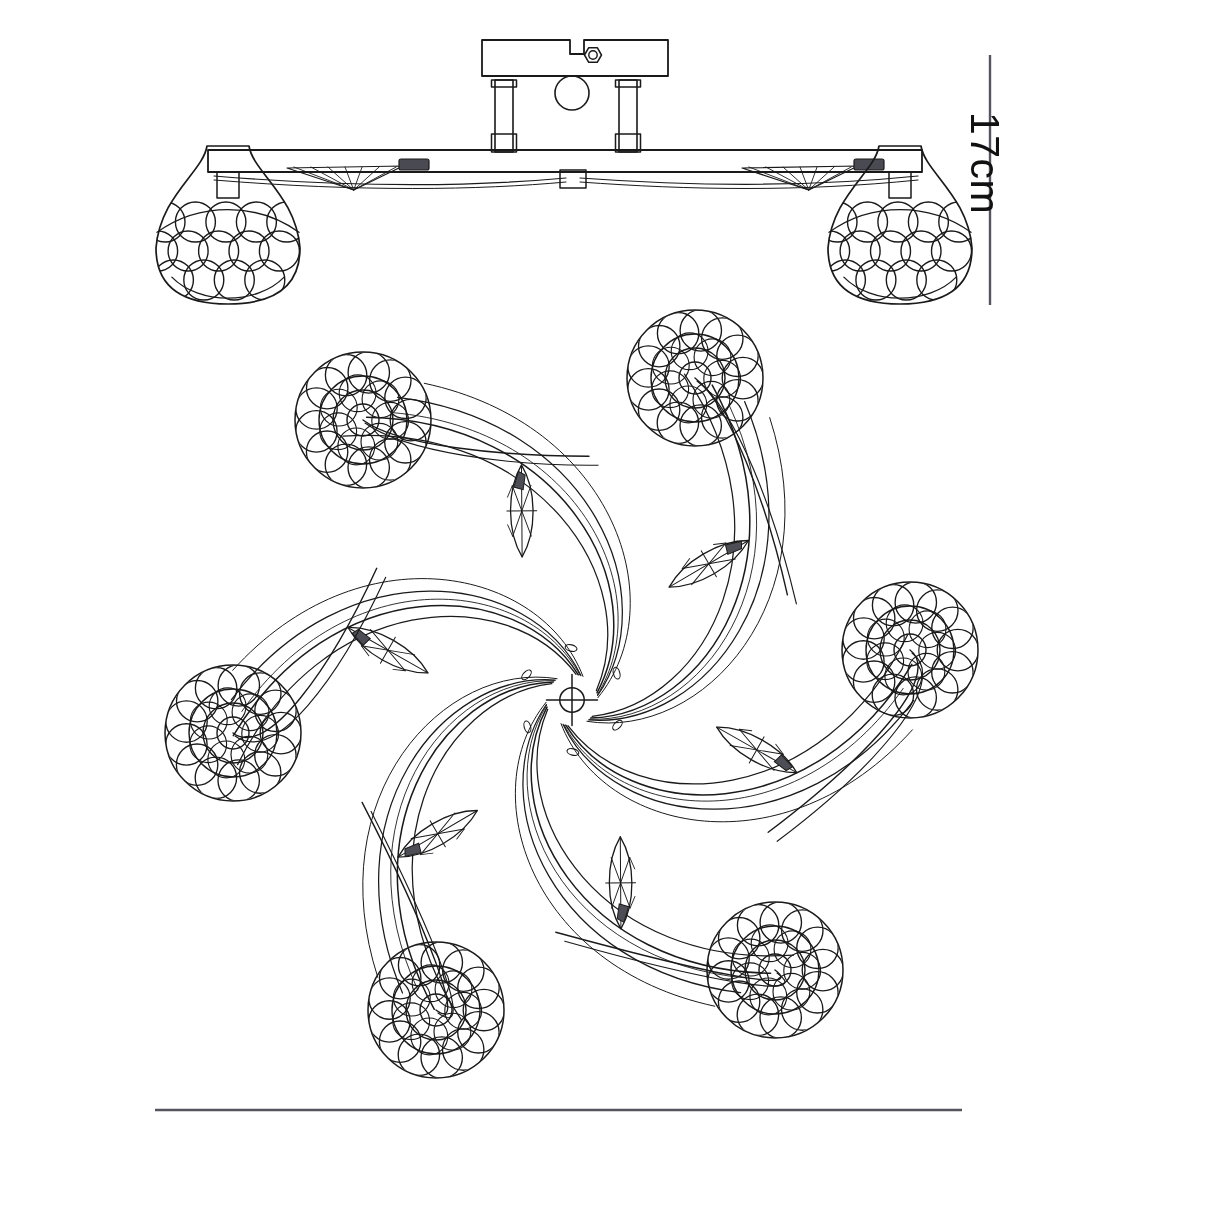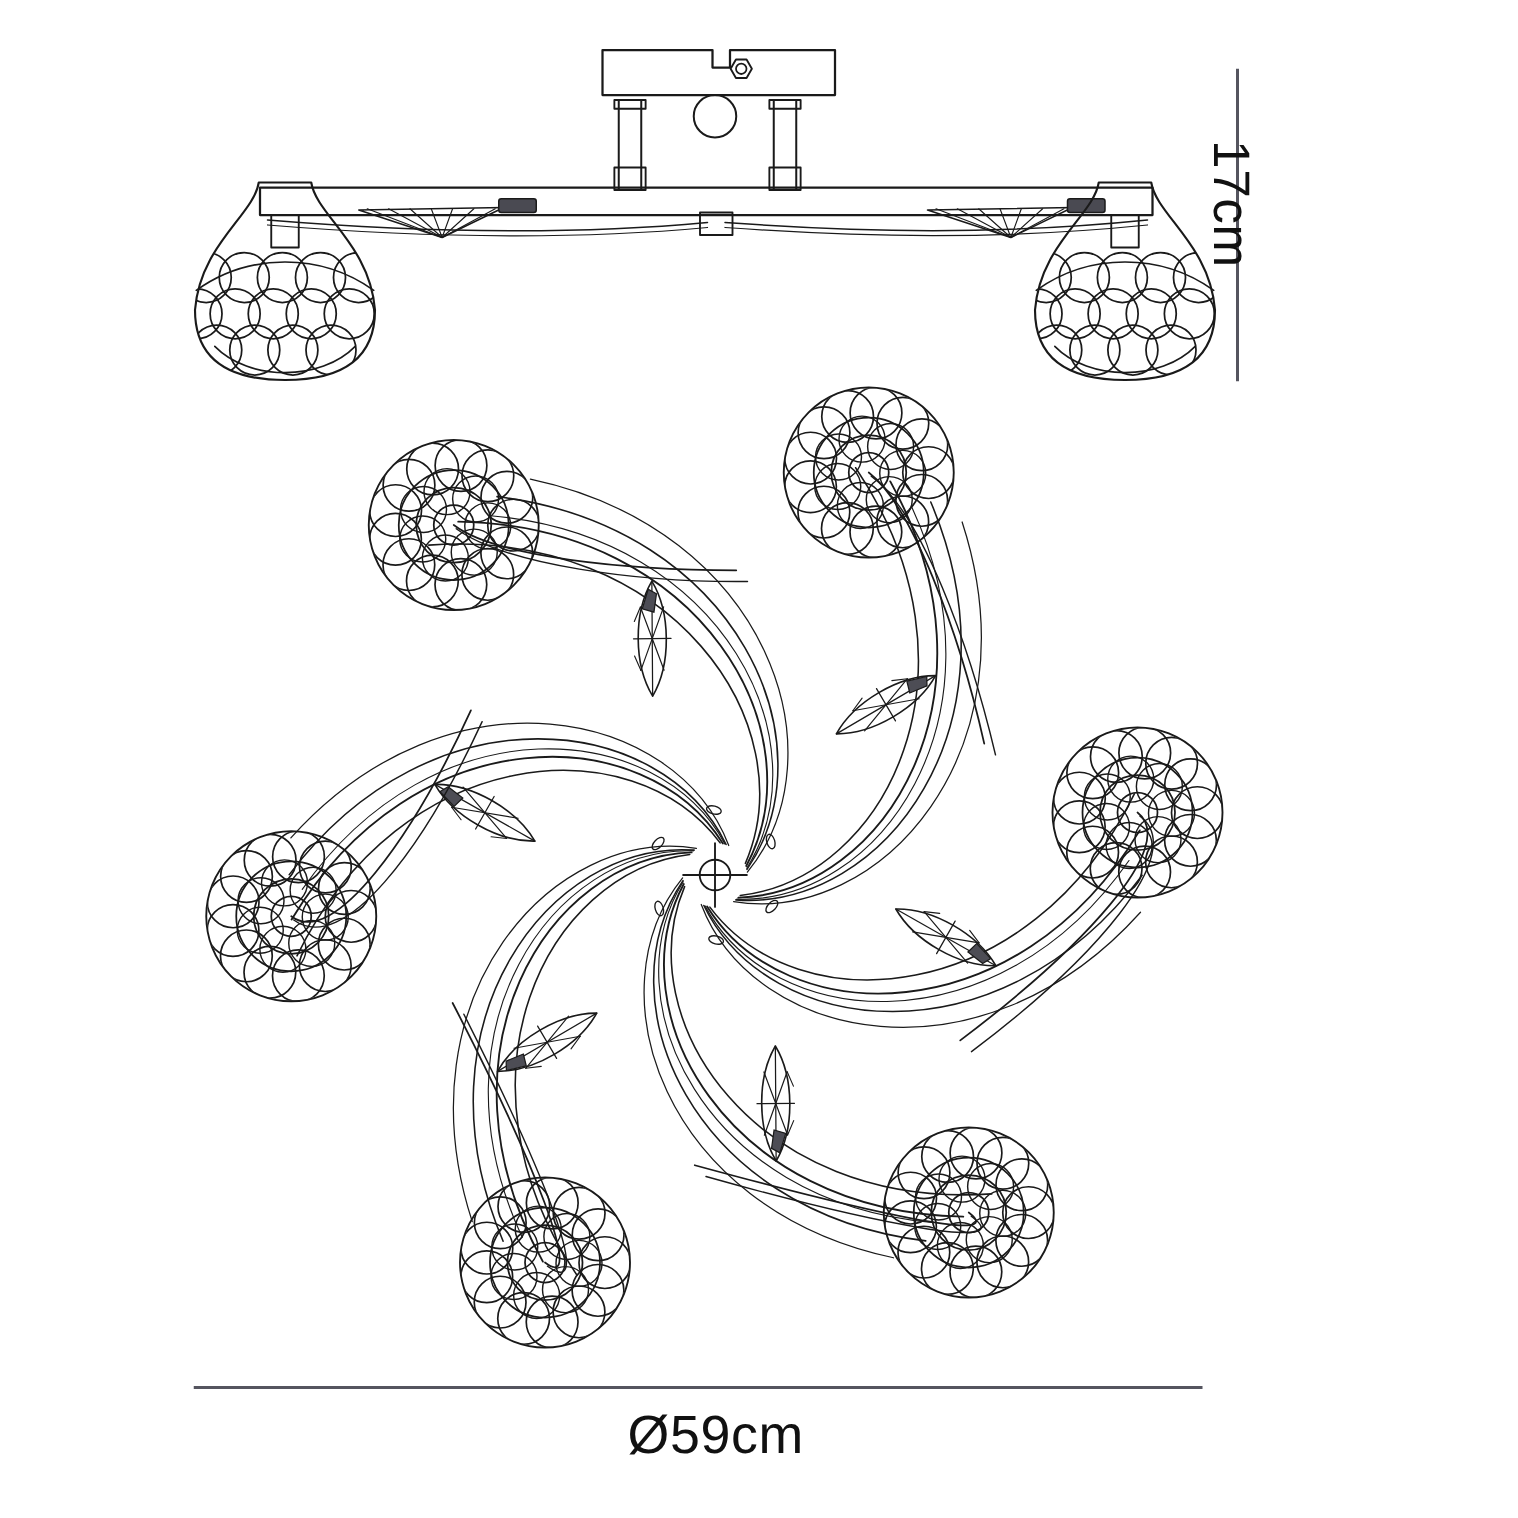--- a/index.html
+++ b/index.html
@@ -476,15 +476,14 @@
         </g>
       </g>
     <g id="g-dims">
         <line x1="990" y1="55" x2="990" y2="305" stroke="#55555f" stroke-width="2.4"></line>
         <line x1="155" y1="1110" x2="962" y2="1110" stroke="#55555f" stroke-width="2.4"></line>
       </g>
   </svg>
 
   <div class="dim-label" id="label-height">17cm</div>
 
-  <div class="dim-label" id="label-diameter">Ø59cm</div>
 
 </div>
 
 </body></html>

